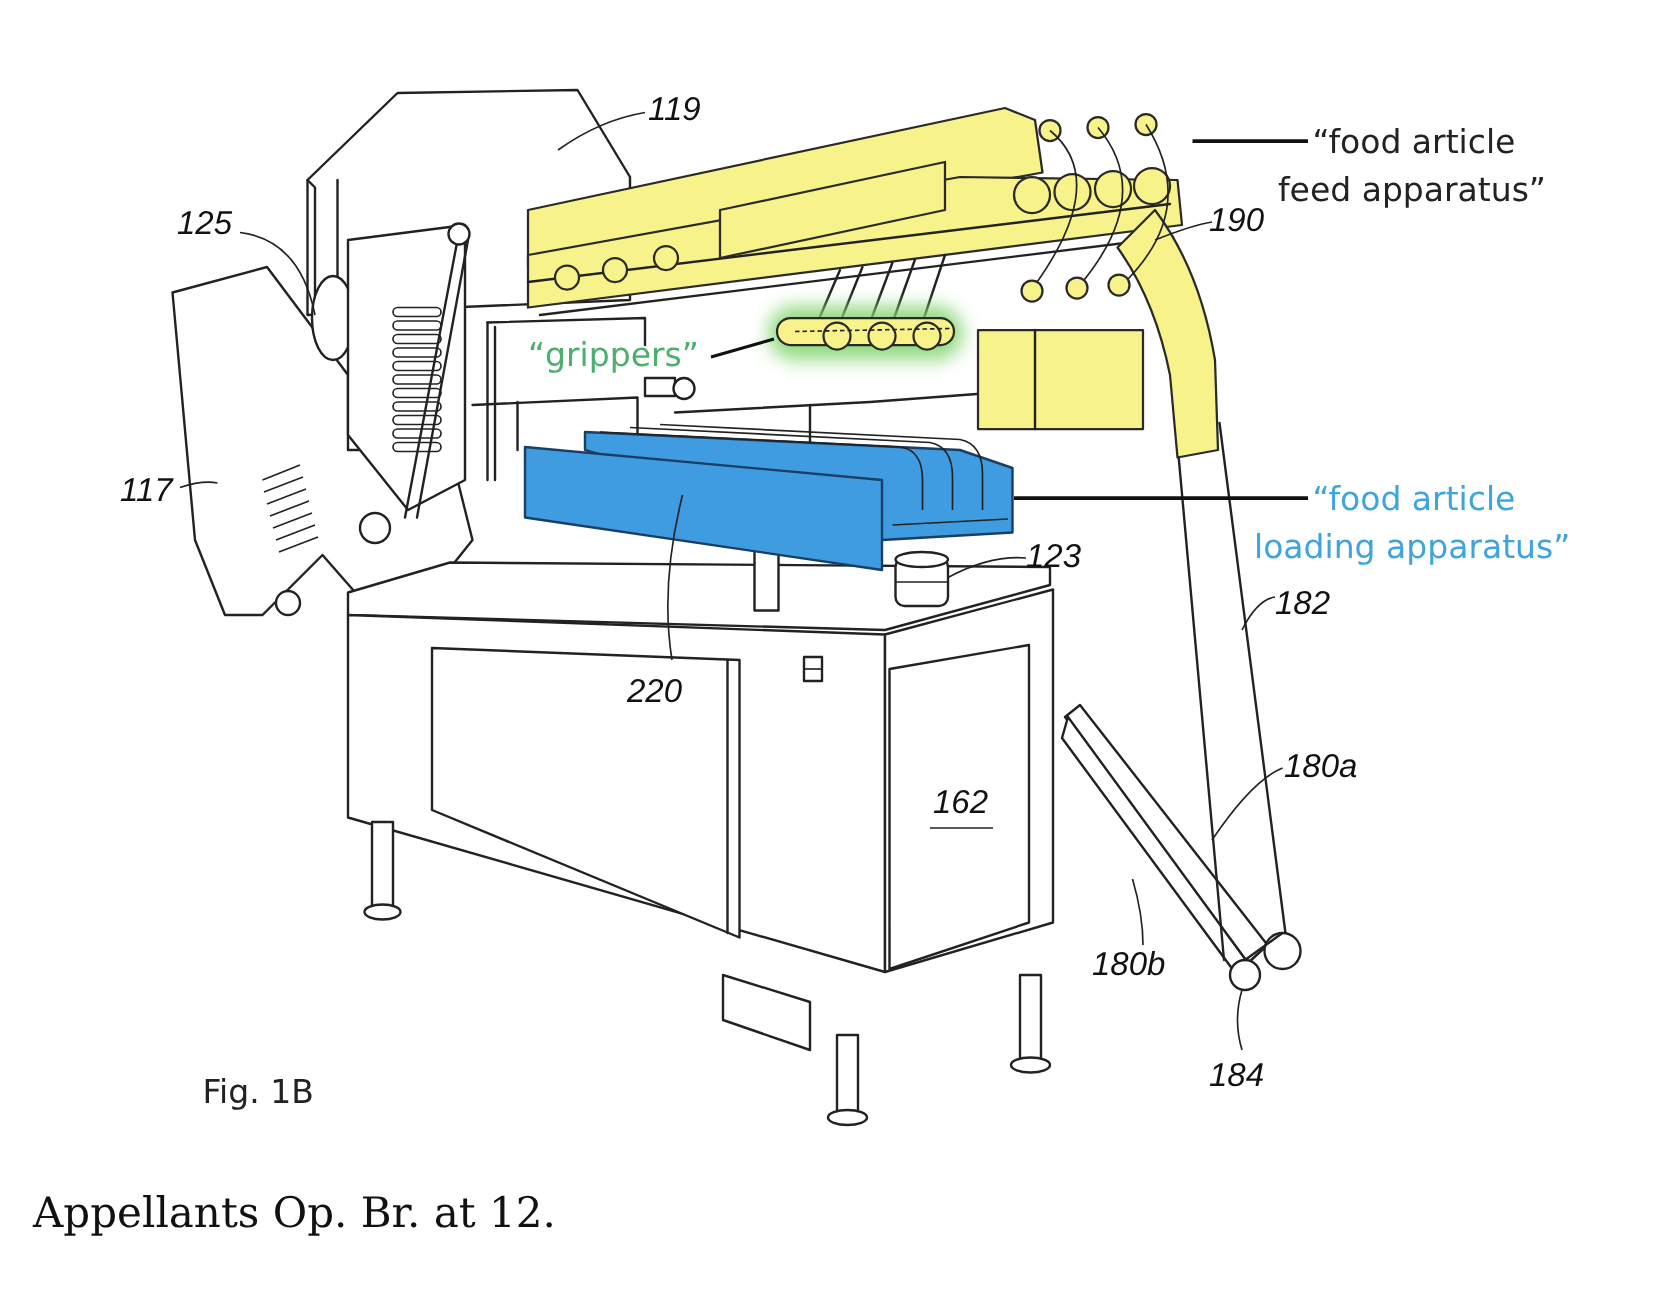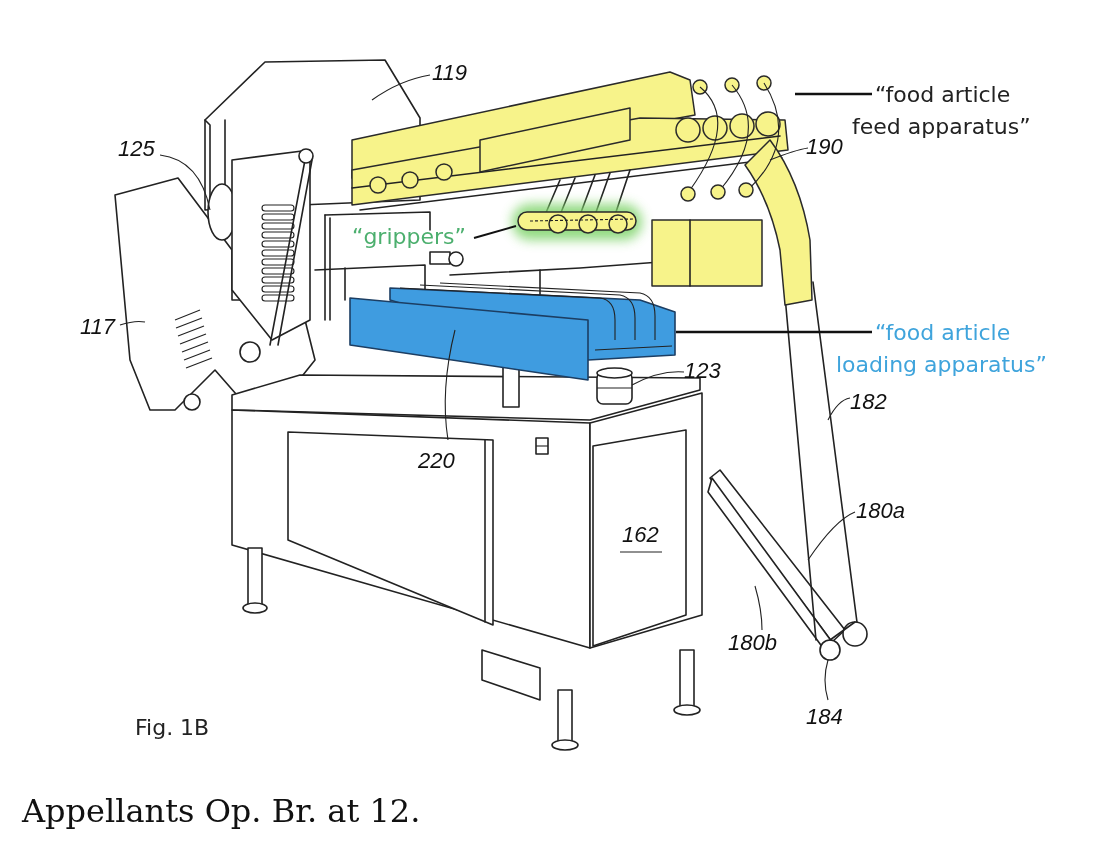--- a/index.html
+++ b/index.html
@@ -1,21 +1,21 @@
 <!DOCTYPE html>
 <html><head>
 <meta charset="utf-8">
 <style>
   html, body { margin: 0; padding: 0; background: #ffffff; }
   body { width: 1118px; height: 860px; position: relative; overflow: hidden; }
   #figure { position: absolute; left: 0; top: 0; width: 1118px; height: 760px; }
   .ref { font-family: "Liberation Sans", sans-serif; font-style: italic; font-size: 22px; fill: #111; }
   .anno { font-family: "DejaVu Sans", sans-serif; font-size: 22px; }
   .figlabel { font-family: "DejaVu Sans", sans-serif; font-size: 22px; fill: #222; }
-  .caption { position: absolute; left: 22px; top: 792px; font-family: "DejaVu Serif", "Liberation Serif", serif; font-size: 32px; color: #111; }
+  .caption { position: absolute; left: 22px; top: 792px; font-family: "DejaVu Serif", "Liberation Serif", serif; font-size: 28px; color: #111; }
   .ln { fill: none; stroke: #222; stroke-width: 1.6; stroke-linejoin: round; stroke-linecap: round; }
   .lt { fill: none; stroke: #222; stroke-width: 1.1; }
   .wf { fill: #fff; stroke: #222; stroke-width: 1.6; stroke-linejoin: round; }
   .yf { stroke: #2a2a2a; stroke-width: 1.5; stroke-linejoin: round; }
   .bf { stroke: #1c3e63; stroke-width: 1.6; stroke-linejoin: round; }
 </style>
 </head>
 <body>
 
 <svg id="figure" viewBox="0 0 1118 760" xmlns="http://www.w3.org/2000/svg">

